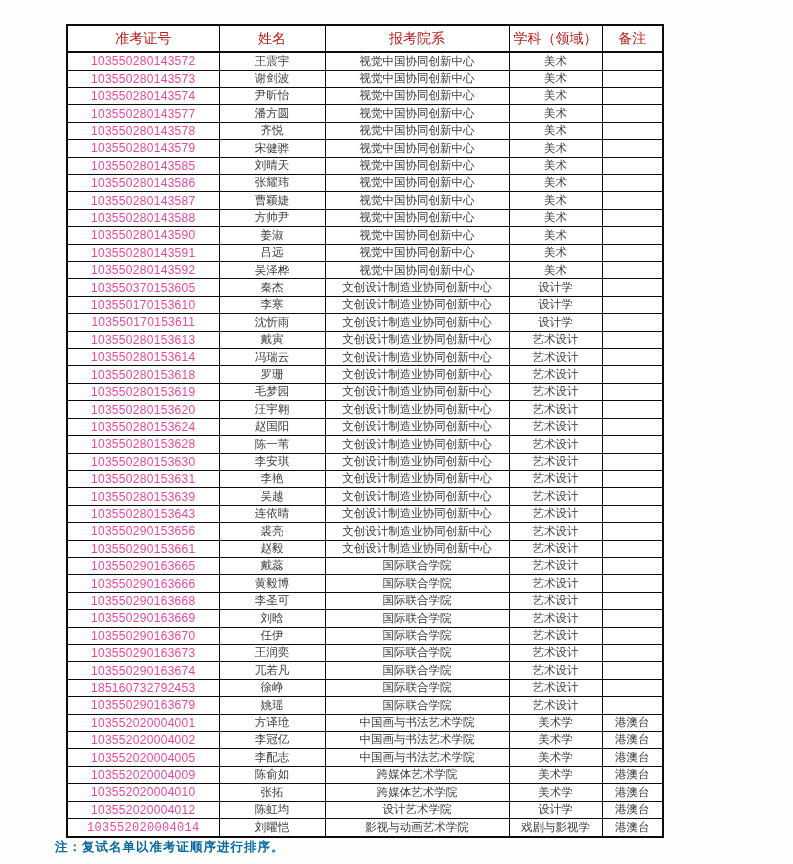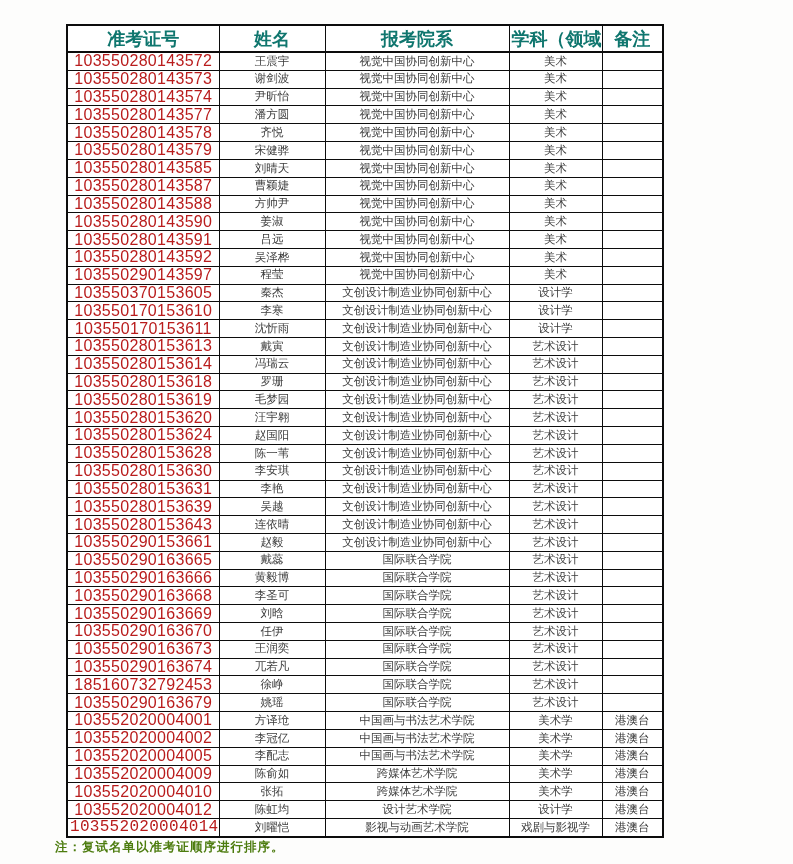--- a/index.html
+++ b/index.html
@@ -25,43 +25,43 @@
   table.roster th, table.roster td {
     border: 1.6px solid #0c0c0c;
     padding: 0 2px;
     text-align: center;
     vertical-align: middle;
     overflow: hidden;
     white-space: nowrap;
   }
   table.roster thead th {
     height: 25px;
-    font-size: 18px;
-    font-weight: bold;
-    color: #0f766e;
+    font-size: 14px;
+    font-weight: normal;
+    color: #b91c1c;
     border-bottom-width: 2.2px;
     border-top-width: 2.2px;
   }
   table.roster thead th:first-child { border-left-width: 2.2px; }
   table.roster thead th:last-child { border-right-width: 2.2px; border-radius: 8px; }
   table.roster tbody td {
     font-size: 11.5px;
     color: #3c3c3c;
     line-height: 1;
   }
-  table.roster tbody td.c-id { font-size: 16px; color: #b91c1c; letter-spacing: 0.3px; }
+  table.roster tbody td.c-id { font-size: 12px; color: #ec4899; letter-spacing: 0.3px; }
   table.roster tbody tr td:first-child { border-left-width: 2.2px; }
   table.roster tbody tr td:last-child { border-right-width: 2.2px; }
   table.roster tbody tr:last-child td { border-bottom-width: 2.2px; font-family: Liberation Mono, monospace; }
   .footnote {
     position: absolute;
     left: 55px; top: 839px;
     font-size: 12.5px;
     font-weight: bold;
-    color: #4d7c0f;
+    color: #0369a1;
     letter-spacing: 1px;
   }
 </style>
 </head>
 <body>
 
 <div class="page">
 
   <table class="roster">
     <colgroup>
@@ -124,20 +124,27 @@
           <td class="c-remark"></td>
         </tr>
         <tr>
           <td class="c-id">103550280143585</td>
           <td class="c-name">刘晴天</td>
           <td class="c-dept">视觉中国协同创新中心</td>
           <td class="c-field">美术</td>
           <td class="c-remark"></td>
         </tr>
         <tr>
+          <td class="c-id">103550280143586</td>
+          <td class="c-name">张耀玮</td>
+          <td class="c-dept">视觉中国协同创新中心</td>
+          <td class="c-field">美术</td>
+          <td class="c-remark"></td>
+        </tr>
+        <tr>
           <td class="c-id">103550280143587</td>
           <td class="c-name">曹颖婕</td>
           <td class="c-dept">视觉中国协同创新中心</td>
           <td class="c-field">美术</td>
           <td class="c-remark"></td>
         </tr>
         <tr>
           <td class="c-id">103550280143588</td>
           <td class="c-name">方帅尹</td>
           <td class="c-dept">视觉中国协同创新中心</td>
@@ -159,27 +166,20 @@
           <td class="c-remark"></td>
         </tr>
         <tr>
           <td class="c-id">103550280143592</td>
           <td class="c-name">吴泽桦</td>
           <td class="c-dept">视觉中国协同创新中心</td>
           <td class="c-field">美术</td>
           <td class="c-remark"></td>
         </tr>
         <tr>
-          <td class="c-id">103550290143597</td>
-          <td class="c-name">程莹</td>
-          <td class="c-dept">视觉中国协同创新中心</td>
-          <td class="c-field">美术</td>
-          <td class="c-remark"></td>
-        </tr>
-        <tr>
           <td class="c-id">103550370153605</td>
           <td class="c-name">秦杰</td>
           <td class="c-dept">文创设计制造业协同创新中心</td>
           <td class="c-field">设计学</td>
           <td class="c-remark"></td>
         </tr>
         <tr>
           <td class="c-id">103550170153610</td>
           <td class="c-name">李寒</td>
           <td class="c-dept">文创设计制造业协同创新中心</td>
@@ -259,20 +259,27 @@
         <tr>
           <td class="c-id">103550280153639</td>
           <td class="c-name">吴越</td>
           <td class="c-dept">文创设计制造业协同创新中心</td>
           <td class="c-field">艺术设计</td>
           <td class="c-remark"></td>
         </tr>
         <tr>
           <td class="c-id">103550280153643</td>
           <td class="c-name">连依晴</td>
+          <td class="c-dept">文创设计制造业协同创新中心</td>
+          <td class="c-field">艺术设计</td>
+          <td class="c-remark"></td>
+        </tr>
+        <tr>
+          <td class="c-id">103550290153656</td>
+          <td class="c-name">裘亮</td>
           <td class="c-dept">文创设计制造业协同创新中心</td>
           <td class="c-field">艺术设计</td>
           <td class="c-remark"></td>
         </tr>
         <tr>
           <td class="c-id">103550290153661</td>
           <td class="c-name">赵毅</td>
           <td class="c-dept">文创设计制造业协同创新中心</td>
           <td class="c-field">艺术设计</td>
           <td class="c-remark"></td>

